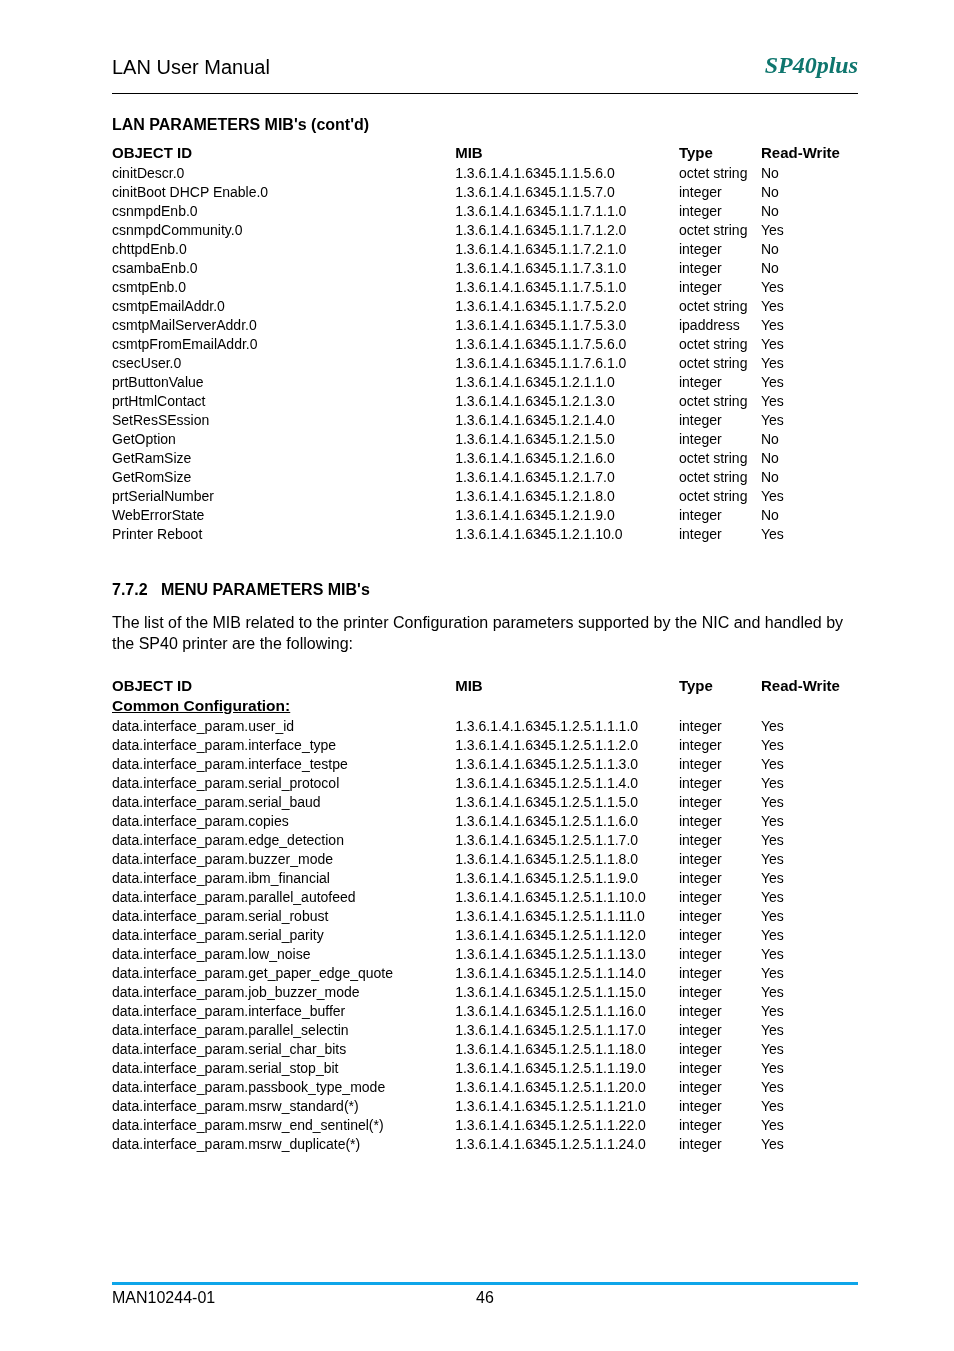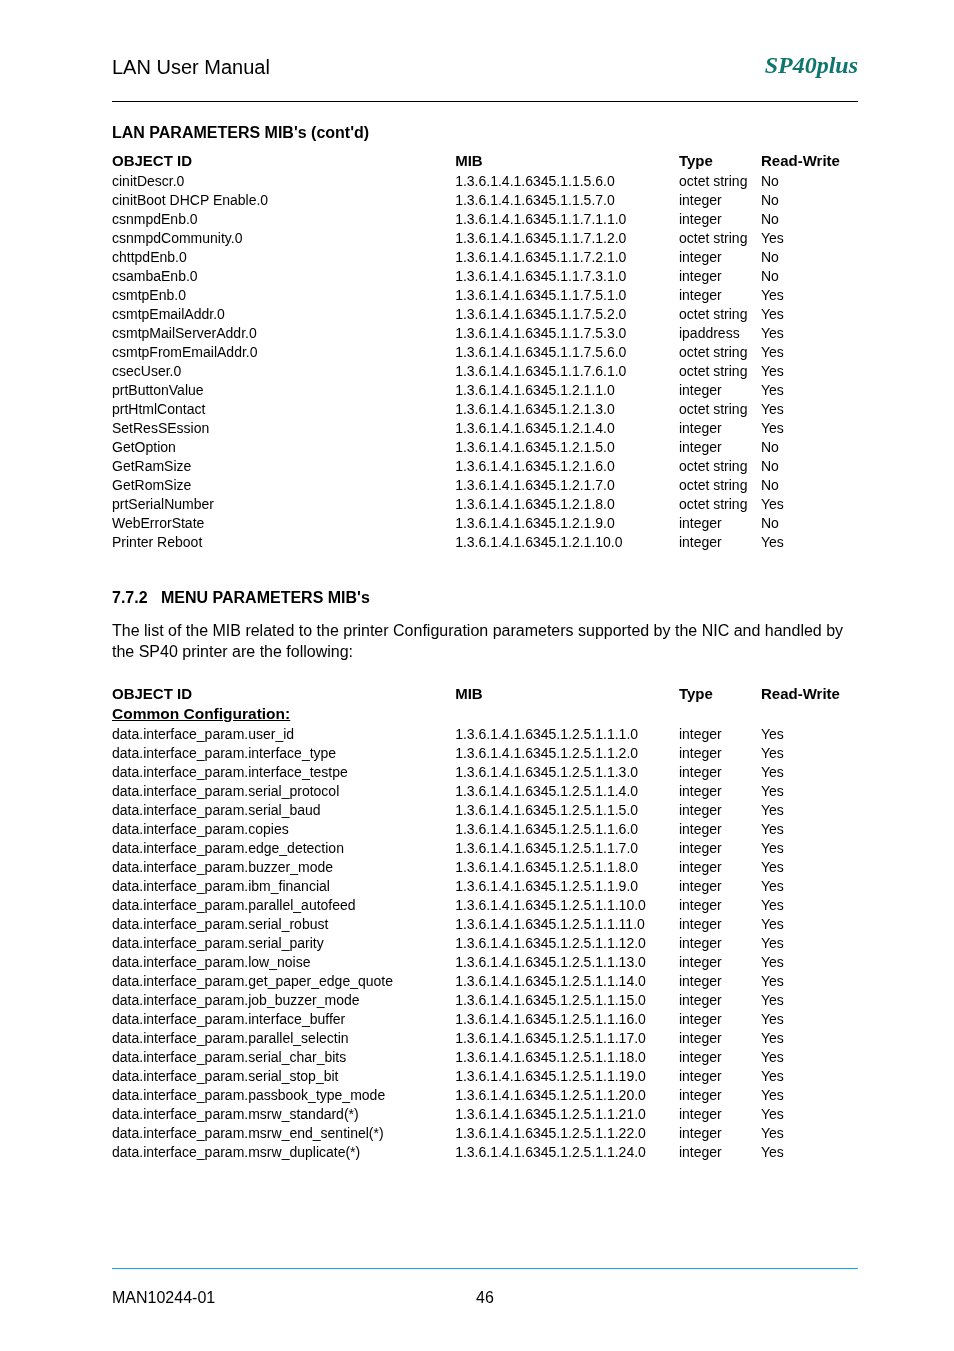--- a/index.html
+++ b/index.html
@@ -16,21 +16,21 @@
     box-sizing: border-box;
     padding: 52px 96px 40px 112px;
     position: relative;
     height: 100%;
   }
   .topbar {
     display: flex;
     justify-content: space-between;
     align-items: flex-end;
     border-bottom: 1px solid #000;
-    padding-bottom: 22px;
+    padding-bottom: 14px;
   }
   .doc-title {
     font-size: 20px;
     font-weight: normal;
     color: #000;
   }
   .brand {
     font-family: Georgia, 'Times New Roman', serif;
     font-style: italic;
     color: #0f766e;
@@ -86,22 +86,22 @@
     font-size: 15.5px;
     padding-top: 2px;
     padding-bottom: 2px;
     text-decoration: underline;
   }
   .footer {
     position: absolute;
     bottom: 44px;
     left: 112px;
     right: 96px;
-    border-top: 1px solid #0ea5e9;
-    padding-top: 20px;
+    border-top: 3px solid #0ea5e9;
+    padding-top: 4px;
     font-size: 16px;
     display: flex;
   }
   .footer-left { flex: 1; text-align: left; }
   .footer-center { flex: 1; text-align: center; }
   .footer-right { flex: 1; }
 </style>
 </head>
 <body>
 

